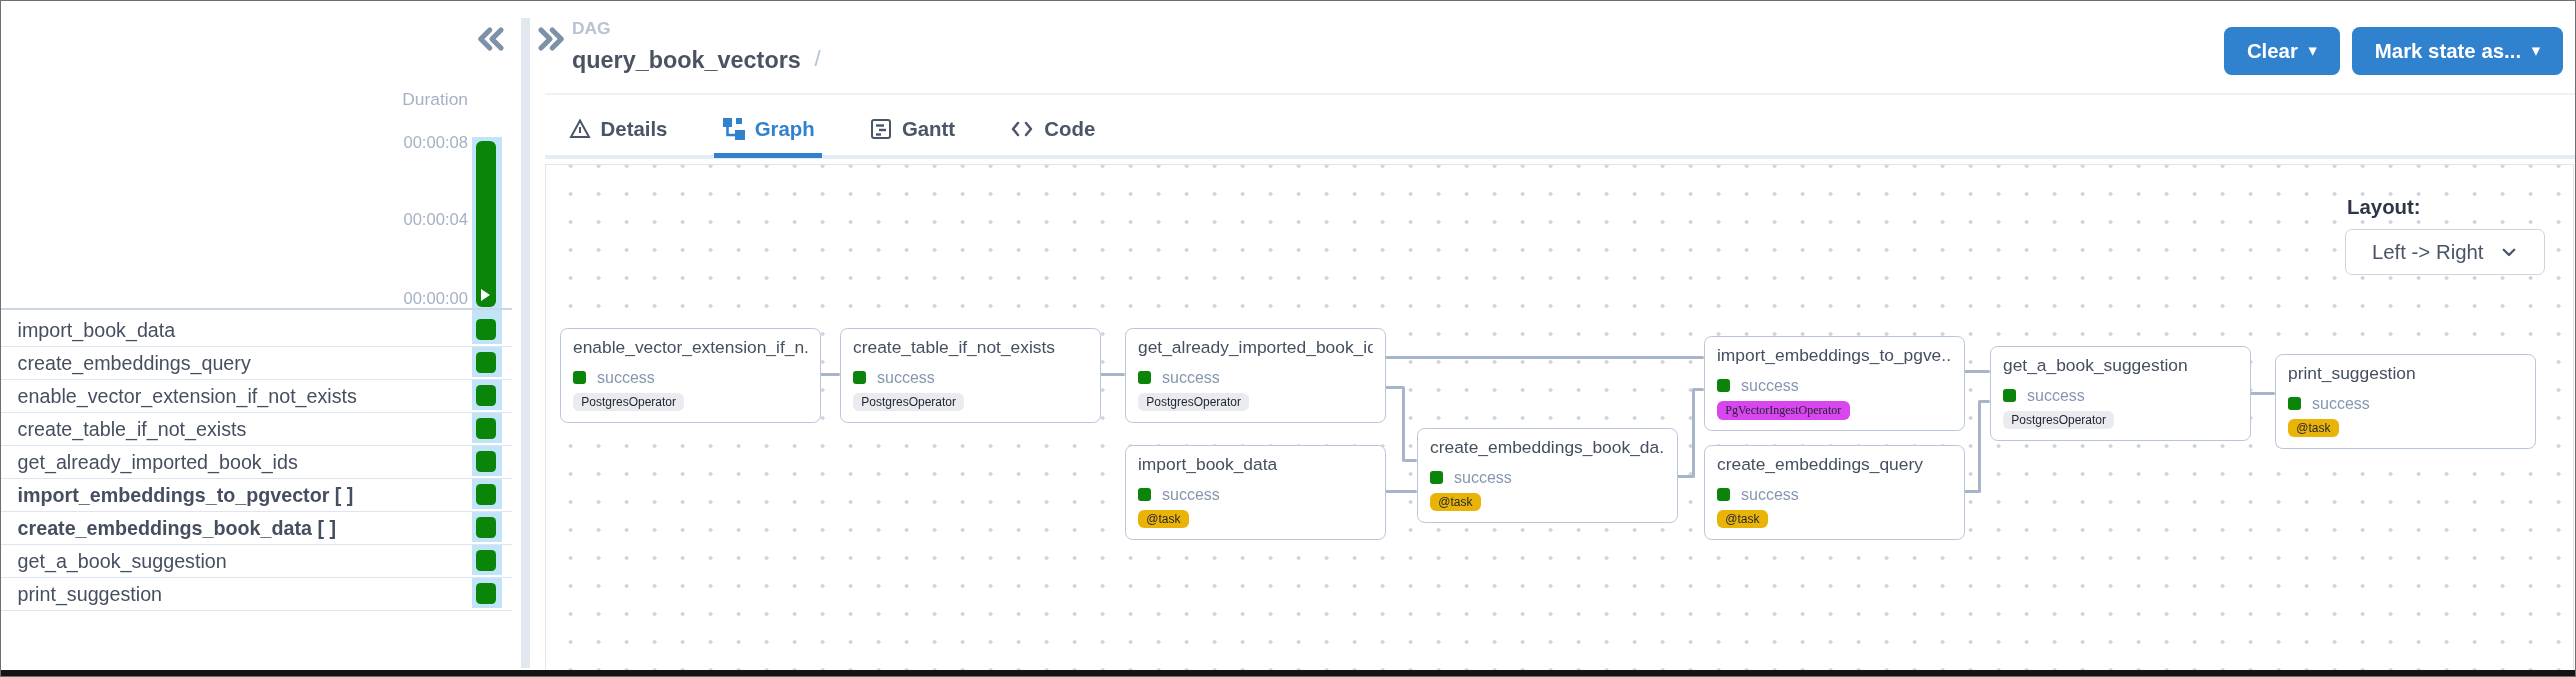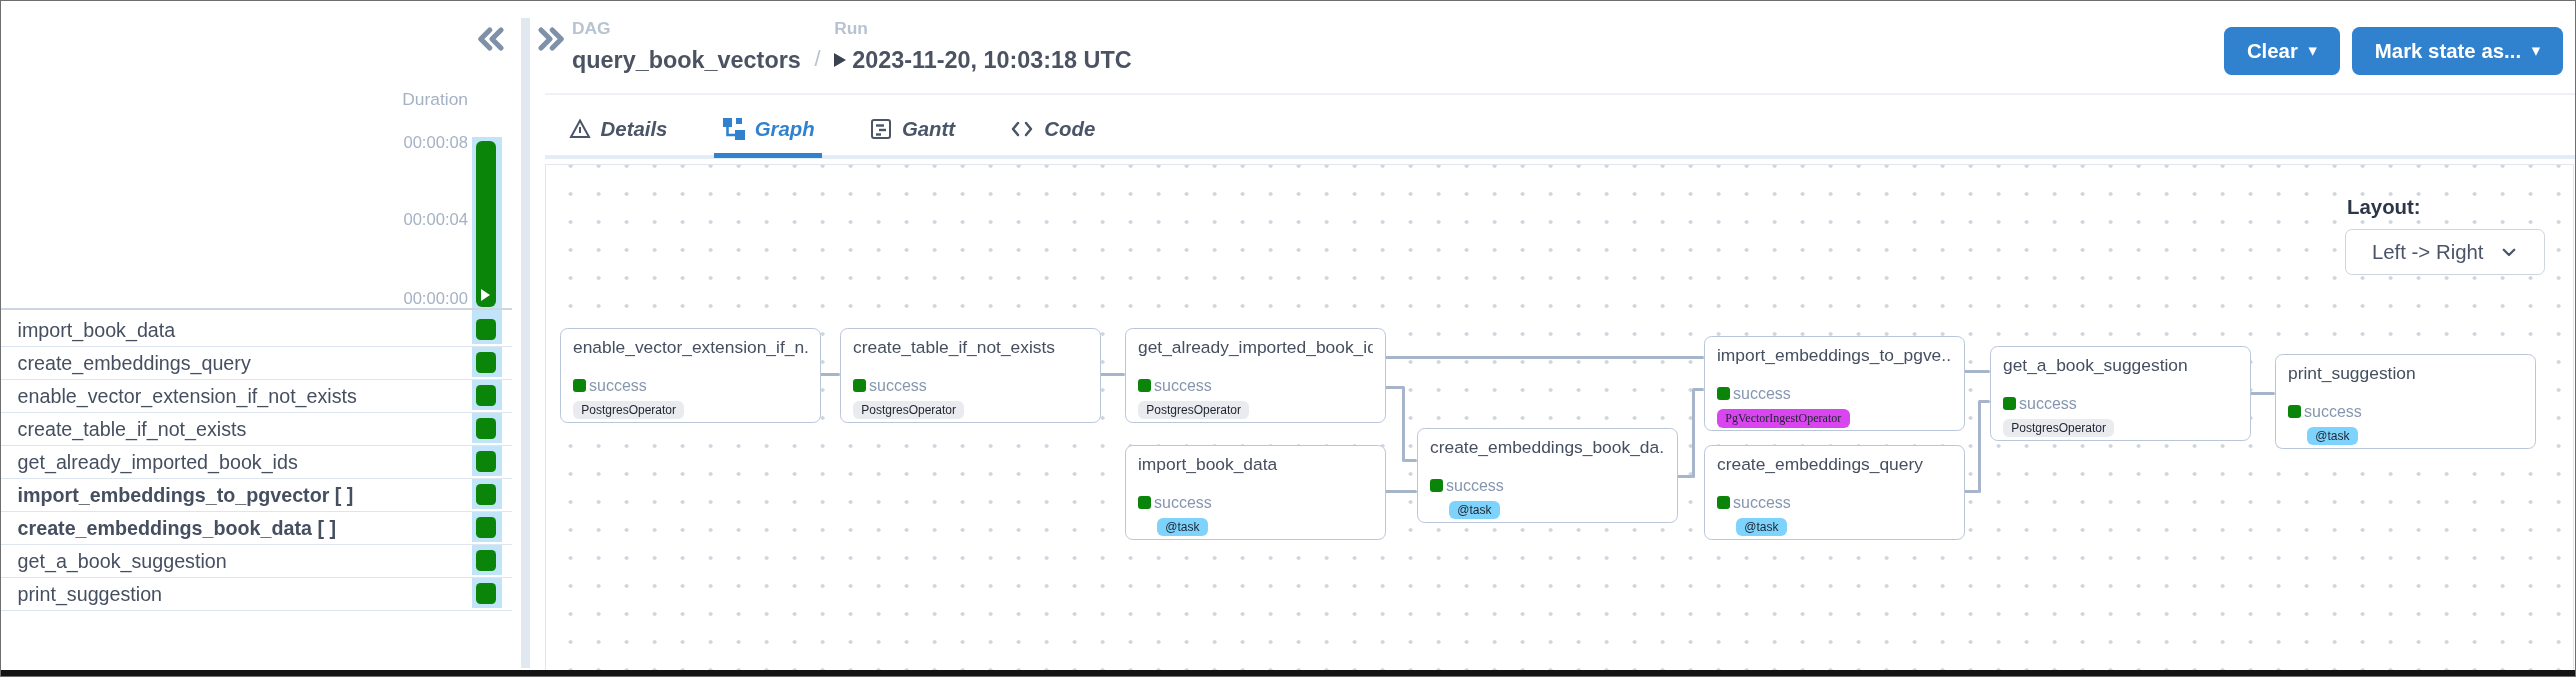--- a/index.html
+++ b/index.html
@@ -42,43 +42,43 @@
   .actions{position:absolute;right:12px;top:26px;display:flex;gap:12px;}
   .btn{height:48px;border:none;border-radius:7.6px;background:#3182ce;color:#fff;
     font-family:inherit;font-size:20.4px;font-weight:bold;padding:0 23px;cursor:pointer;
     display:flex;align-items:center;gap:10.6px;}
   .btn .caret{font-size:16.6px;}
   
   .tabs-underline{position:absolute;left:544px;top:154px;width:2030px;height:3.8px;background:#e4ecf6;}
   .tabs{position:absolute;left:559px;top:104px;height:53px;display:flex;gap:39px;z-index:5;}
   .tab{display:flex;align-items:center;gap:9px;padding:0 7.6px;cursor:pointer;
     border-bottom:5.3px solid transparent;}
-  .tab .tab-label{font-size:20.4px;font-weight:bold;color:#4a5568;font-style:italic;}
+  .tab .tab-label{font-size:20.4px;font-weight:bold;color:#4a5568;}
   .tab.active{border-bottom-color:#3182ce;}
   .tab.active .tab-label{color:#3182ce;}
   .tab svg{display:block;}
   
   .graph-card{position:absolute;left:544px;top:163px;width:2029px;height:509px;
     border:1.5px solid #e1e6ee;box-sizing:border-box;
     background-image:radial-gradient(circle,#cfd6e0 1.9px,transparent 2px);
     background-size:28px 28px;background-position:10.6px 15px;}
   .layout-label{position:absolute;left:2346px;top:195px;font-size:20.4px;color:#2d3748;z-index:5;font-weight:bold;}
   .layout-select{position:absolute;left:2344px;top:228px;width:198px;height:44px;background:#fff;
     border:1.5px solid #ccd5e0;border-radius:6.8px;display:flex;align-items:center;justify-content:center;
     gap:16.6px;cursor:pointer;z-index:5;font-size:20.4px;color:#4a5568;}
   .node{position:absolute;width:261px;height:95px;background:#fff;border:1.5px solid #b9c6da;
     border-radius:7.6px;box-sizing:border-box;padding:7.6px 12px;cursor:pointer;z-index:4;}
   .node .node-title{font-size:17.4px;color:#454f60;white-space:nowrap;overflow:hidden;}
-  .node .node-status{display:flex;align-items:center;gap:3px;margin-top:19px;}
+  .node .node-status{display:flex;align-items:center;gap:11px;margin-top:11px;}
   .node .status-dot{width:13px;height:13px;border-radius:3px;background:#0a850a;}
   .node .status-text{font-size:16px;color:#8596ae;}
   .node .badge{display:inline-block;margin-top:6px;padding:2.3px 8.3px;border-radius:6px;
     font-size:12px;color:#1f2430;white-space:nowrap;}
   .badge.gray{background:#e9ebee;}
-  .badge.pink{background:#7dd3fc;margin-left:19px;}
+  .badge.pink{background:#eab308;}
   .badge.purple{background:#d946ef;font-family:Liberation Serif, serif;}
   .edge-seg{position:absolute;background:#a7b5cb;z-index:2;border-radius:1.5px;}
 </style>
 </head>
 <body>
 
 <div class="screen">
 
   <div class="collapse-btn">
     <svg width="33" height="30" viewBox="0 0 44 40">
@@ -156,27 +156,20 @@
       <path d="M23 8 L35 20 L23 32" fill="none" stroke="#7e91a8" stroke-width="7" stroke-linecap="round" stroke-linejoin="round"></path>
     </svg>
   </div>
 
   <div class="breadcrumb">
     <div class="crumb">
       <span class="crumb-label">DAG</span>
       <span class="crumb-value">query_book_vectors</span>
     </div>
     <span class="crumb-sep">/</span>
-    <div class="crumb">
-      <span class="crumb-label">Run</span>
-      <span class="crumb-value">
-        <span class="run-play"></span>
-        <span>2023-11-20, 10:03:18 UTC</span>
-      </span>
-    </div>
   </div>
   <div class="header-sep"></div>
 
   <div class="actions">
     <button class="btn">
       <span>Clear</span>
       <span class="caret">▾</span>
     </button>
     <button class="btn">
       <span>Mark state as...</span>

